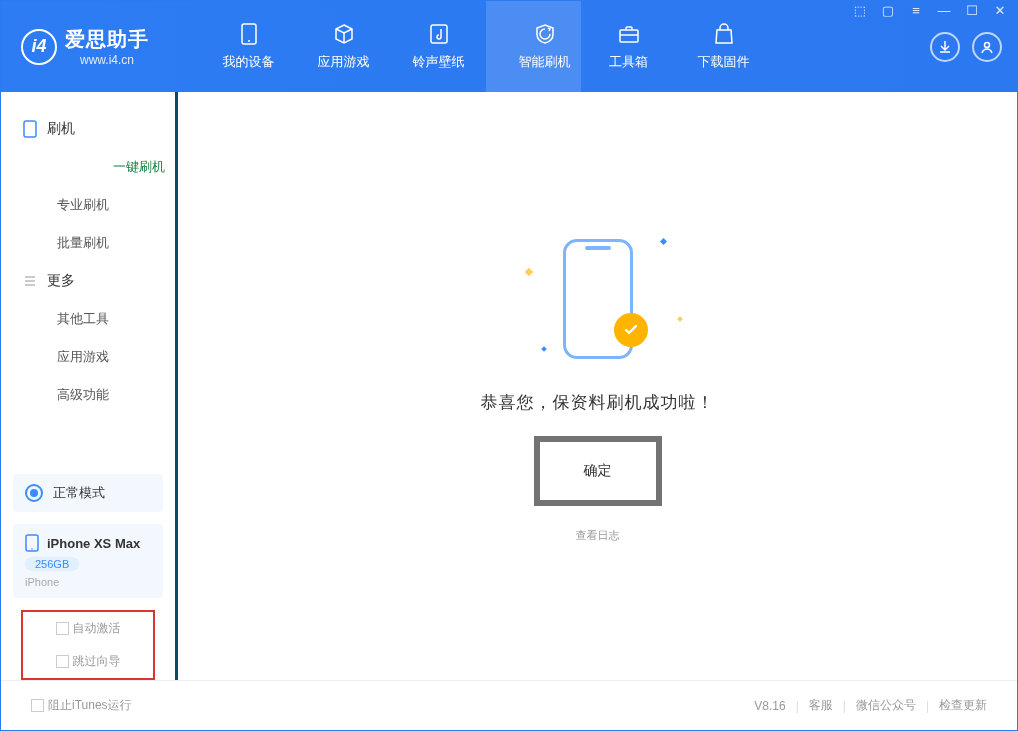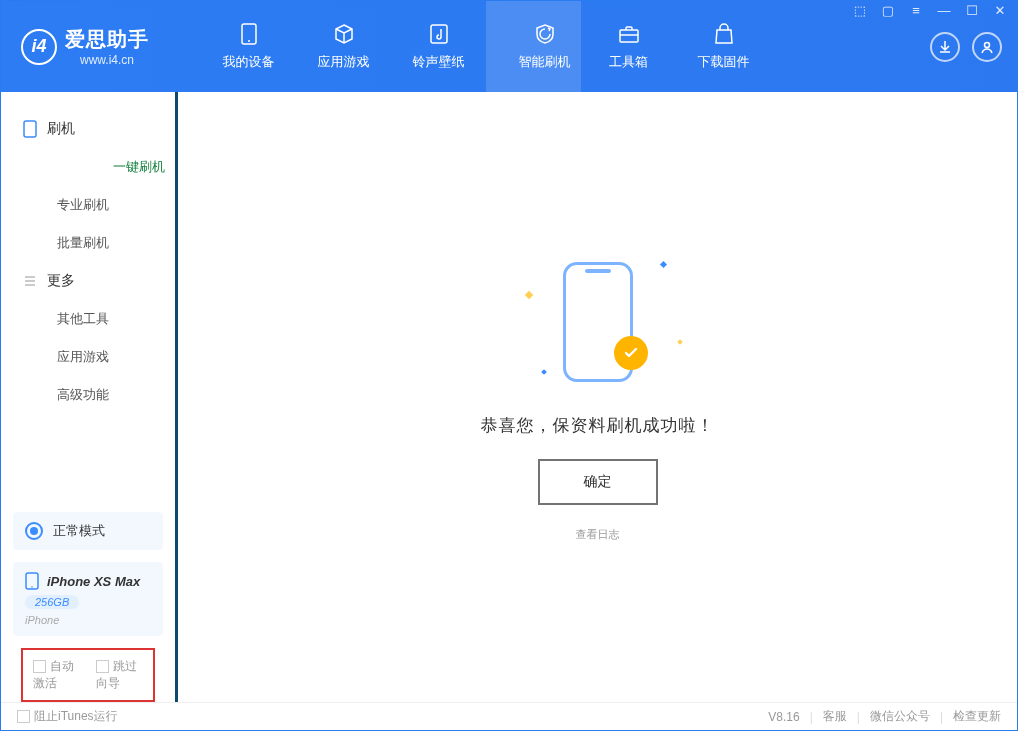--- a/index.html
+++ b/index.html
@@ -25,41 +25,41 @@
 .side-scroll { flex: 1; padding-top: 18px; overflow: auto; }
 .side-head { display: flex; align-items: center; gap: 10px; padding: 10px 22px; font-size: 14px; color: #333; }
 .side-head svg { fill: #3b8cff; }
 .side-head.more svg { fill: #bbb; }
 .side-item { padding: 10px 10px 10px 56px; font-size: 13px; color: #555; cursor: pointer; }
 .side-item.active { color: #15803d; text-align: right; }
 .side-bottom { padding: 0 12px 0 12px; }
 .mode-card { background: #f3f8ff; border-radius: 4px; padding: 10px 12px; display: flex; align-items: center; gap: 10px; font-size: 13px; color: #333; margin-bottom: 12px; }
 .mode-dot { width: 18px; height: 18px; border: 2px solid #3b8cff; border-radius: 50%; position: relative; }
 .mode-dot::after { content: ""; position: absolute; left: 3px; top: 3px; width: 8px; height: 8px; background: #3b8cff; border-radius: 50%; }
-.dev-card { background: #f3f8ff; border-radius: 4px; padding: 10px 12px; margin-bottom: 12px; font-style: italic; }
+.dev-card { background: #f3f8ff; border-radius: 4px; padding: 10px 12px; margin-bottom: 12px; }
 .dev-row1 { display: flex; align-items: center; gap: 8px; font-size: 13px; font-weight: bold; color: #333; }
 .dev-badge { display: inline-block; background: #e1efff; color: #3b8cff; border-radius: 10px; padding: 1px 10px; font-size: 11px; margin-top: 5px; font-weight: normal; text-align: center; }
 .dev-type { font-size: 11px; color: #aaa; margin-top: 4px; }
-.opt-box { border: 2px solid #d33; padding: 8px 10px; margin: 0 8px 0 8px; display: flex; gap: 16px; font-size: 12px; color: #999; align-items: center; }
+.opt-box { border: 2px solid #d33; padding: 8px 10px; margin: 0 8px 0 8px; display: flex; gap: 16px; font-size: 12px; color: #999; align-items: center; flex-direction: column; }
 .chk { width: 13px; height: 13px; border: 1px solid #ccc; display: inline-block; vertical-align: middle; margin-right: 4px; }
 .content { flex: 1; display: flex; flex-direction: column; align-items: center; justify-content: center; gap: 22px; }
 .illus { position: relative; width: 180px; height: 140px; display: flex; align-items: center; justify-content: center; }
 .phone { width: 70px; height: 120px; border: 3px solid #7db3ff; border-radius: 14px; position: relative; background: #fff; }
 .phone::before { content: ""; position: absolute; top: 4px; left: 50%; transform: translateX(-50%); width: 26px; height: 4px; background: #7db3ff; border-radius: 3px; }
 .check-badge { position: absolute; right: 40px; bottom: 22px; width: 34px; height: 34px; background: #ffb400; border-radius: 50%; display: flex; align-items: center; justify-content: center; }
 .check-badge svg { fill: #fff; }
 .sparkle { position: absolute; width: 6px; height: 6px; background: #3b8cff; transform: rotate(45deg); }
 .sp1 { left: 18px; top: 40px; background: #ffcf55; }
 .sp2 { right: 22px; top: 10px; width: 5px; height: 5px; }
 .sp3 { right: 6px; bottom: 48px; background: #ffcf55; width: 4px; height: 4px; }
 .sp4 { left: 34px; bottom: 18px; width: 4px; height: 4px; }
 .msg { font-size: 17px; color: #333; letter-spacing: 1px; }
-.ok-btn { border: 2px solid #737373; background: #fff; padding: 12px 44px; font-size: 14px; color: #333; cursor: pointer; }
+.ok-btn { border: 6px solid #737373; background: #fff; padding: 20px 44px; font-size: 14px; color: #333; cursor: pointer; }
 .view-log { font-size: 11px; color: #999; cursor: pointer; }
-.footer { height: 28px; border-top: 1px solid #eee; display: flex; align-items: center; padding: 0 16px; font-size: 12px; color: #999; }
+.footer { height: 50px; border-top: 1px solid #eee; display: flex; align-items: center; padding: 0 30px; font-size: 12px; color: #999; }
 .footer .fl { display: flex; align-items: center; gap: 6px; }
 .footer .fr { margin-left: auto; display: flex; align-items: center; gap: 10px; }
 .footer .sep { color: #ddd; }
 </style>
 </head>
 <body>
 
 <div class="window">
   <div class="title-ctrls">
     <span>⬚</span>

